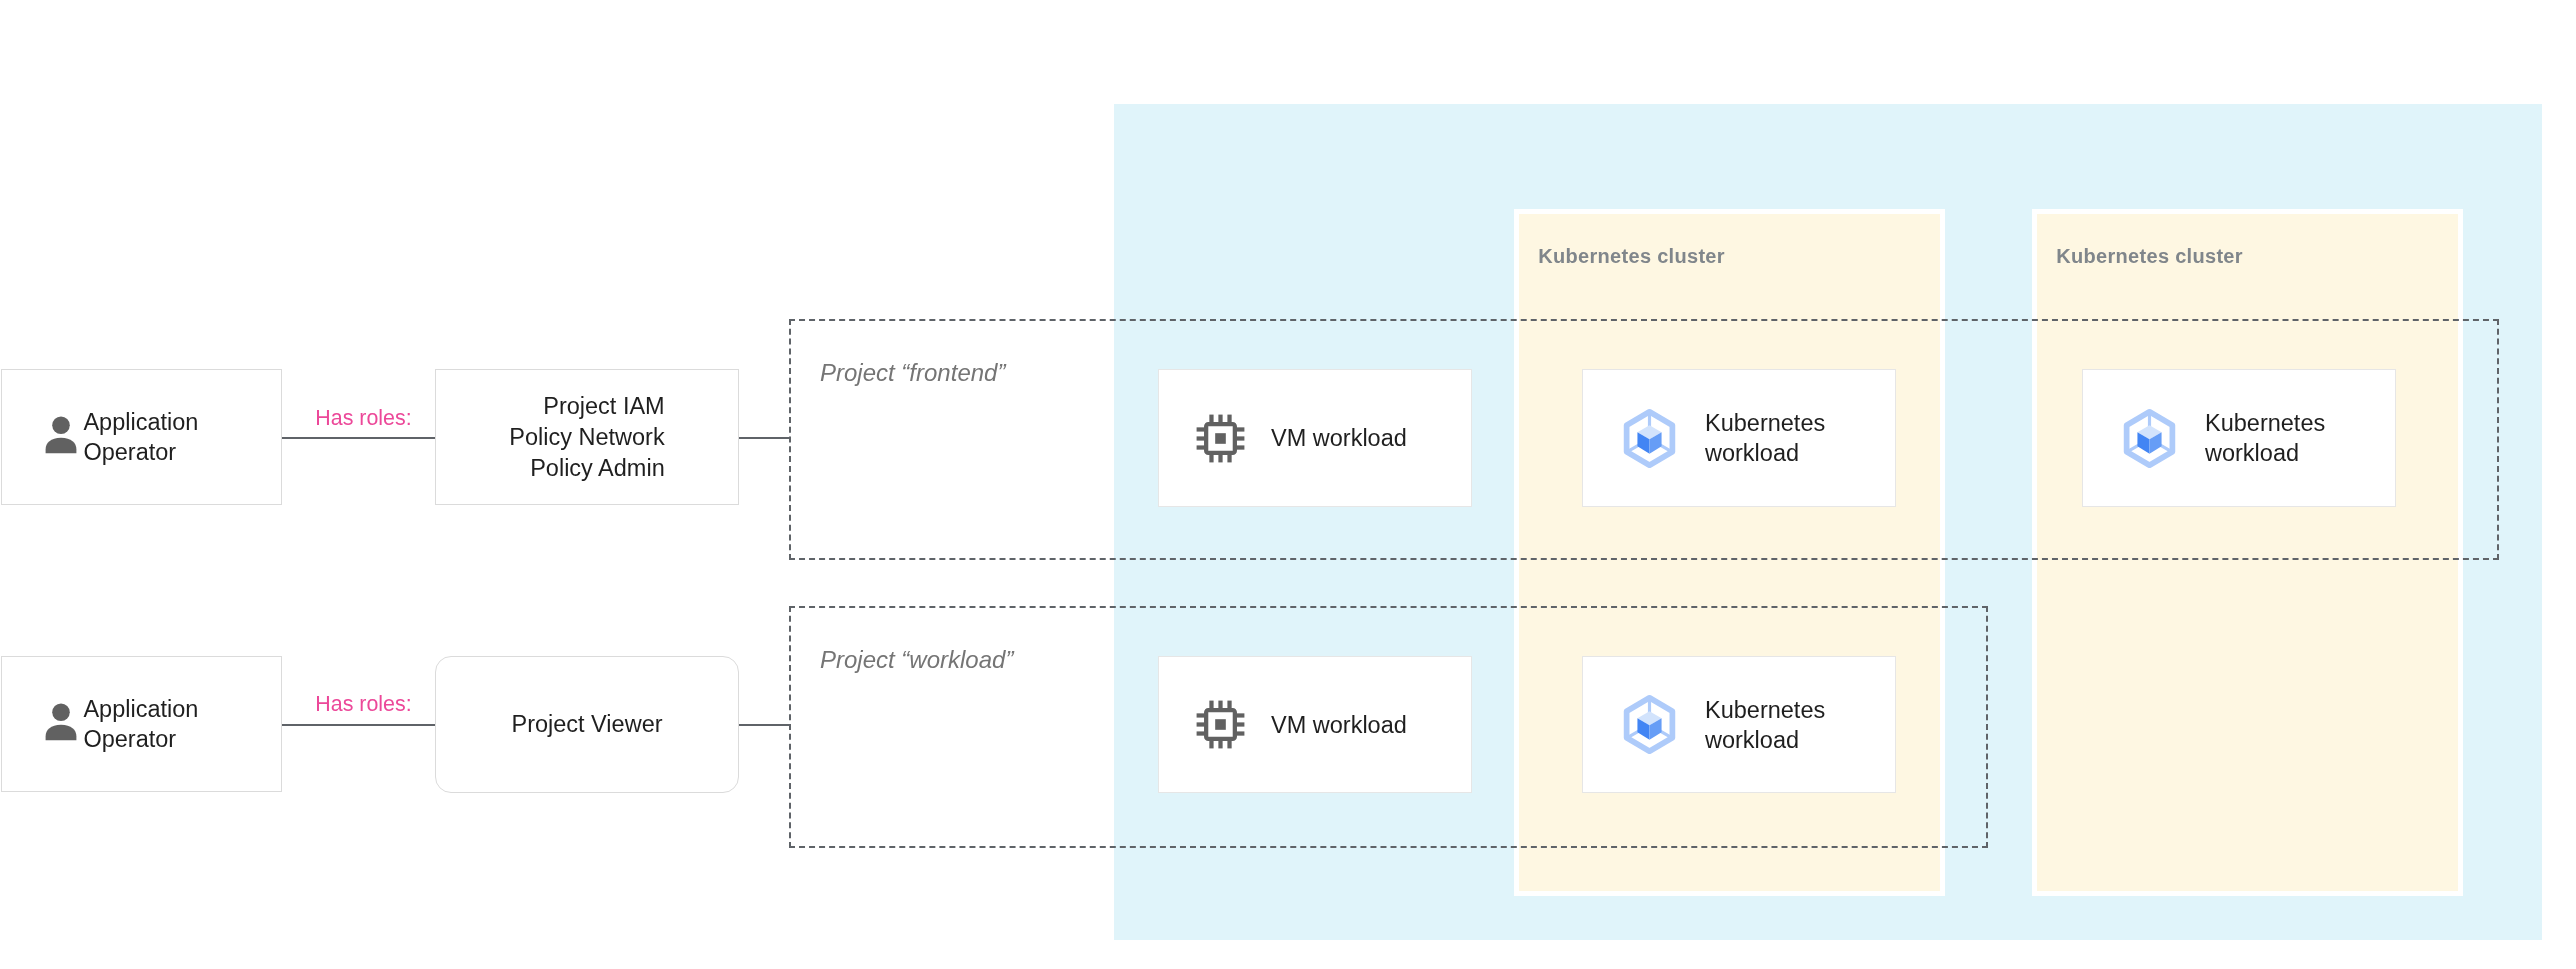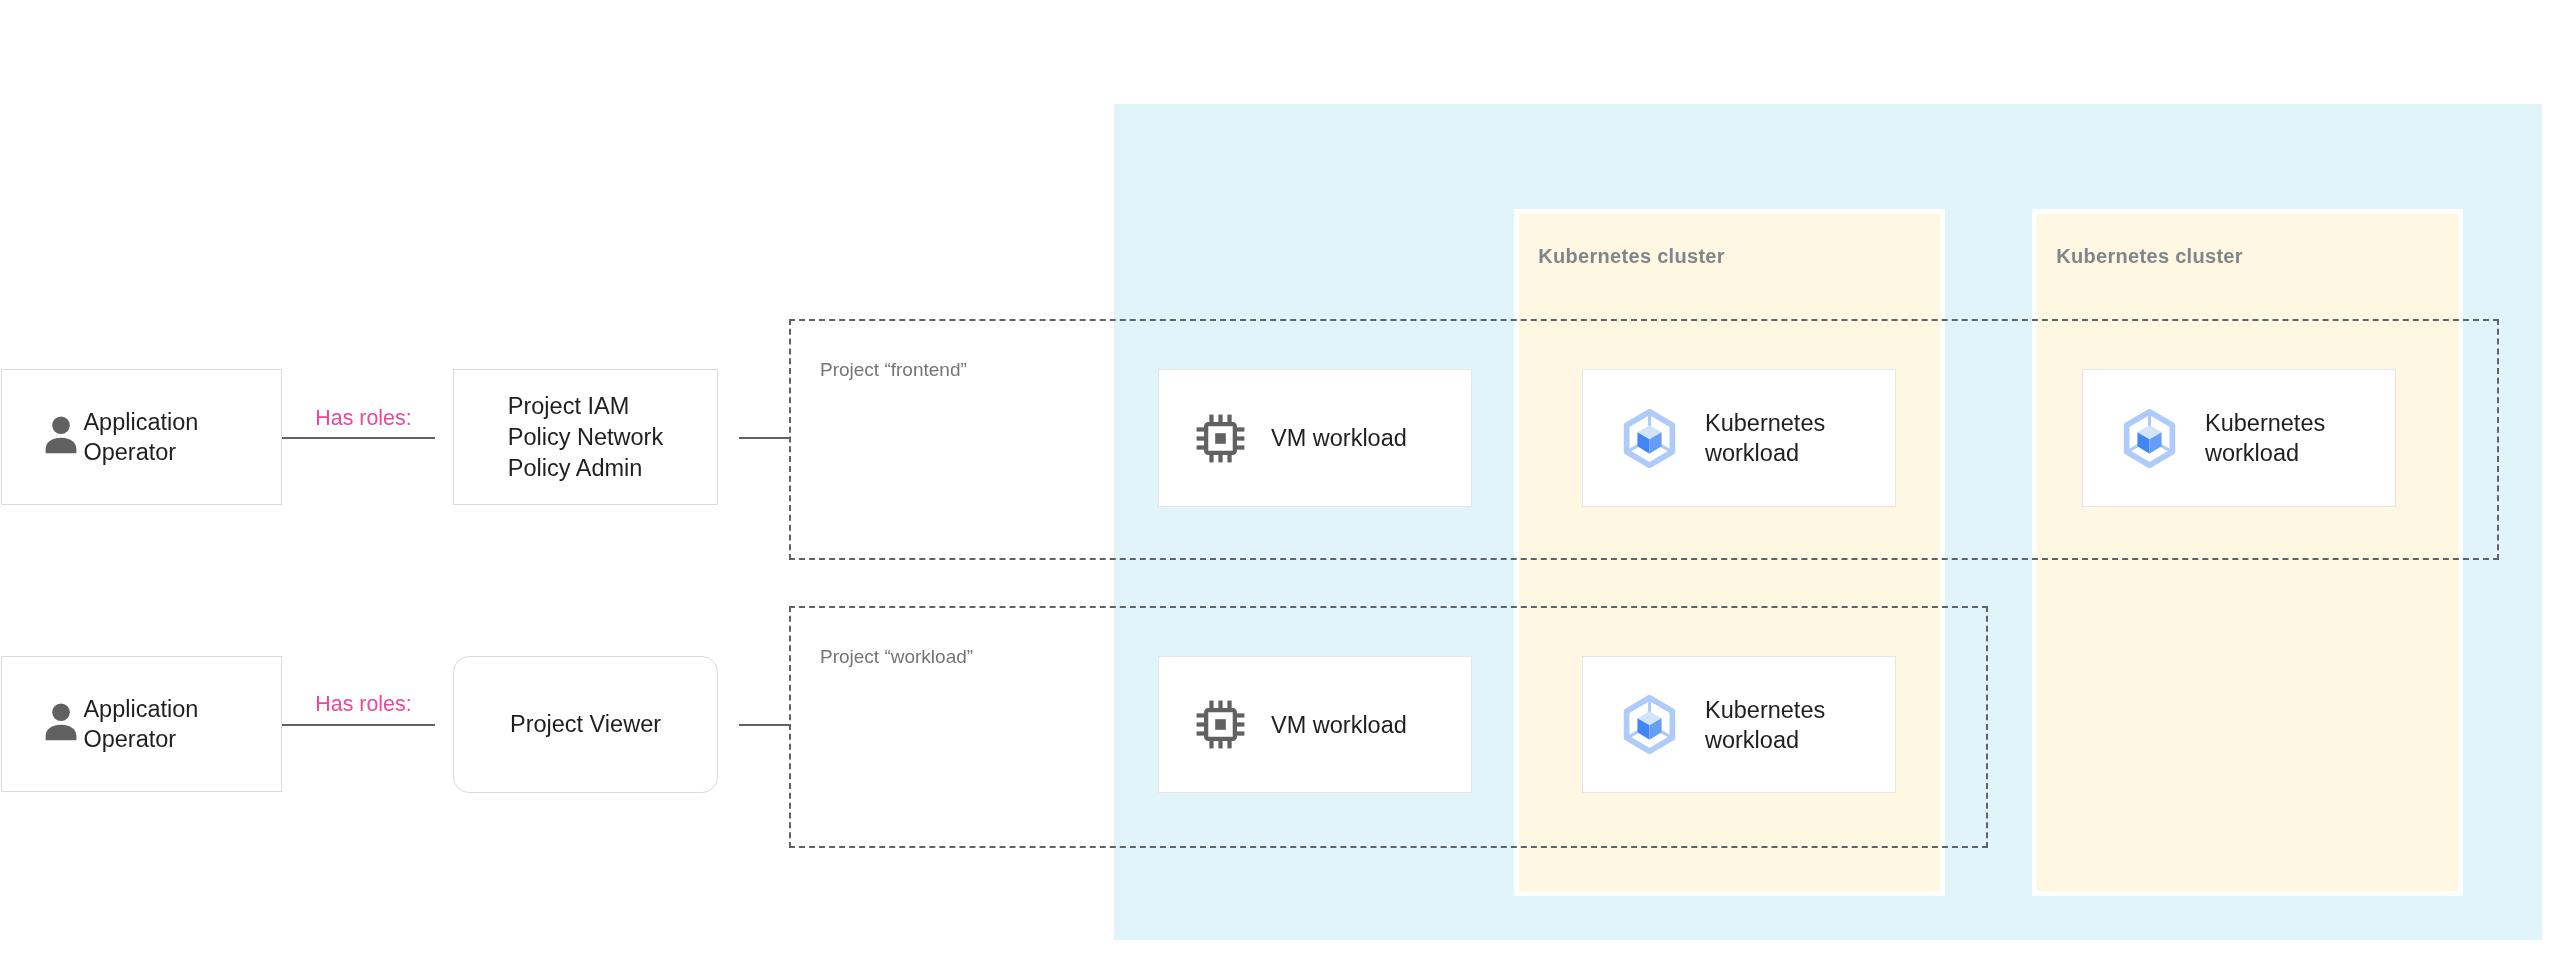--- a/index.html
+++ b/index.html
@@ -31,33 +31,33 @@
   }
 
   
   .project{
     border:2.1px dashed #5f6368;background:transparent;
   }
   .project-frontend{left:789px;top:319px;width:1706px;height:237px;}
   .project-backend{left:789px;top:606px;width:1195px;height:238px;}
   .project-label{
     position:absolute;left:29px;top:38px;
-    font-size:19px;color:#757575;
+    font-size:24px;color:#757575;font-style:italic;
   }
 
   
   .node{
     background:#ffffff;border:1.4px solid #dbdbdb;box-sizing:border-box;
     display:flex;align-items:center;
   }
   .actor-box{left:1.4px;width:281px;height:136px;padding-left:41px;gap:4px;}
   .actor-1{top:369px;}
   .actor-2{top:656px;}
   .actor-label{font-size:23.5px;line-height:30px;width:173px;}
-  .role-box{left:453px;width:265px;justify-content:center;text-align:left;}
+  .role-box{left:435px;width:304px;justify-content:center;text-align:right;}
   .role-1{top:369px;height:136px;}
   .role-2{top:656px;height:137px;border-radius:16px;}
   .role-label{font-size:23.5px;line-height:31px;}
   .role-line{display:block;}
 
   
   .relation{
     width:131px;text-align:center;font-size:21.4px;color:#ec4899;
   }
   .relation-1{left:298px;top:406px;}

